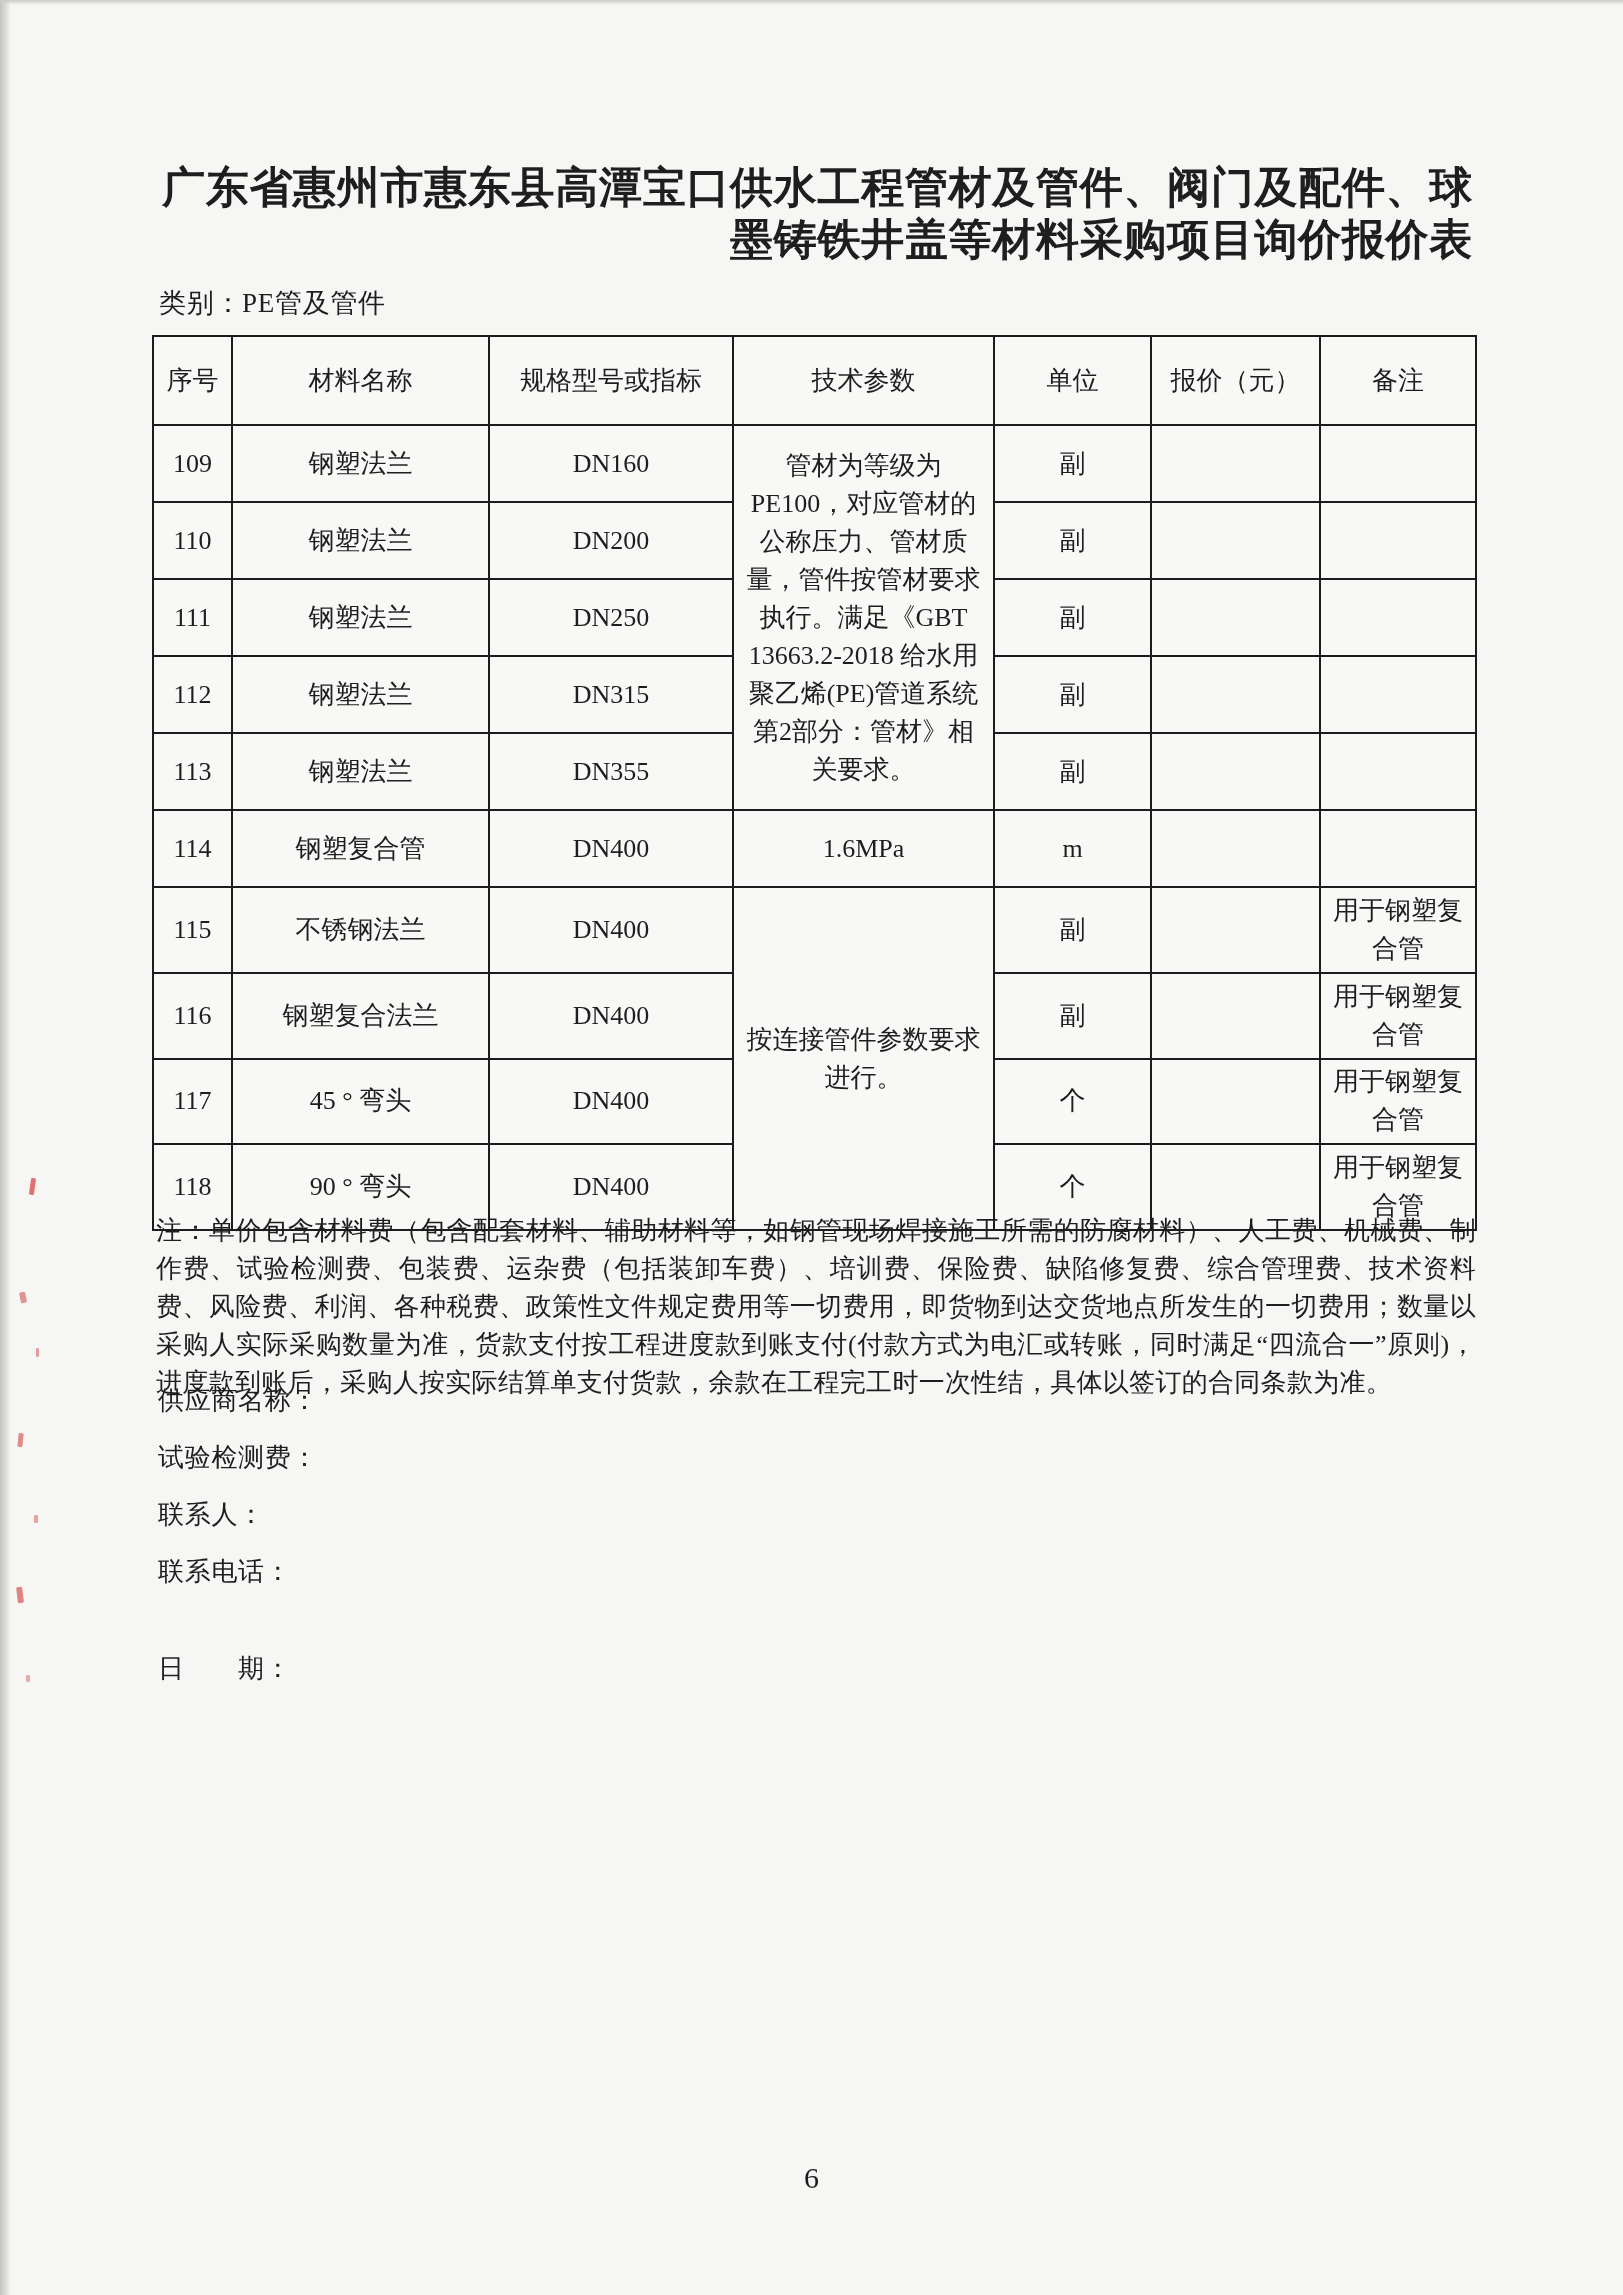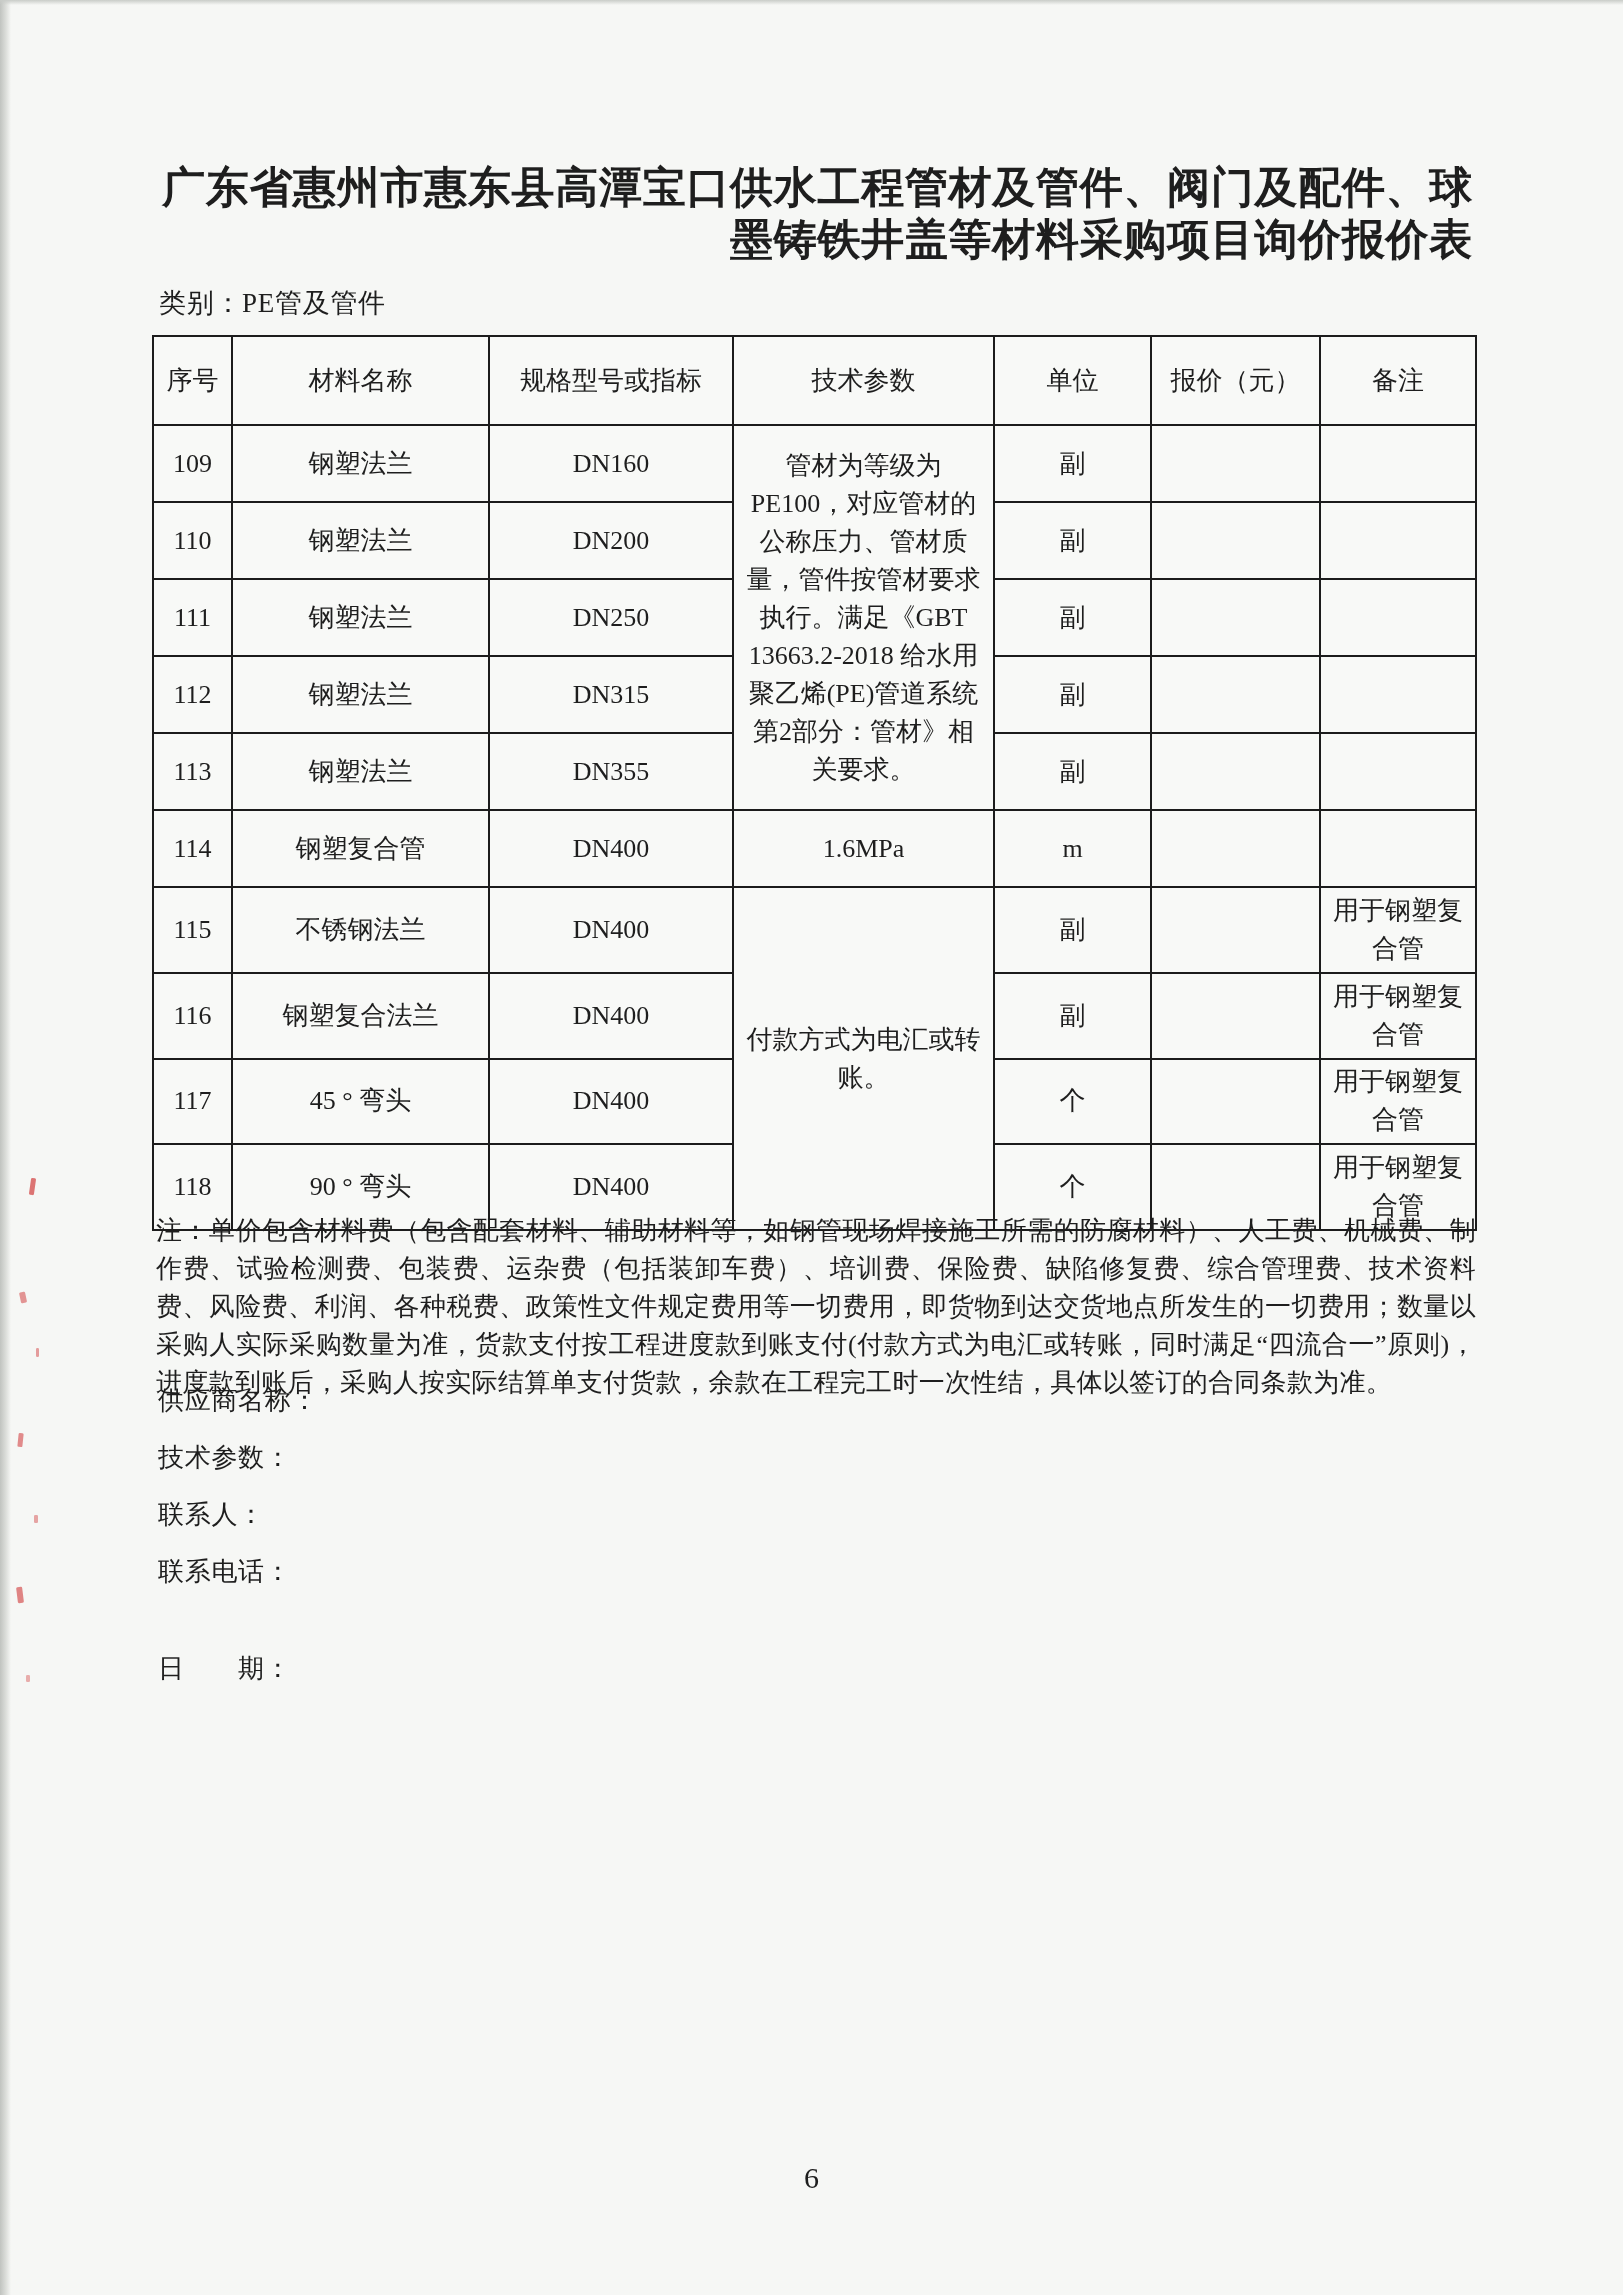--- a/index.html
+++ b/index.html
@@ -156,21 +156,21 @@
     <td>1.6MPa</td>
     <td>m</td>
     <td></td>
     <td class="remark-cell"></td>
   </tr>
 
   <tr class="row">
     <td>115</td>
     <td>不锈钢法兰</td>
     <td>DN400</td>
-    <td class="tech-merged" rowspan="4">付款方式为电汇或转账。</td>
+    <td class="tech-merged" rowspan="4">按连接管件参数要求进行。</td>
     <td>副</td>
     <td></td>
     <td class="remark-cell">用于钢塑复合管</td>
   </tr>
   <tr class="row">
     <td>116</td>
     <td>钢塑复合法兰</td>
     <td>DN400</td>
     <td>副</td>
     <td></td>
@@ -191,19 +191,19 @@
     <td>个</td>
     <td></td>
     <td class="remark-cell">用于钢塑复合管</td>
   </tr>
 </tbody>
   </table>
 
 <div class="note-block">注：单价包含材料费（包含配套材料、辅助材料等，如钢管现场焊接施工所需的防腐材料）、人工费、机械费、制作费、试验检测费、包装费、运杂费（包括装卸车费）、培训费、保险费、缺陷修复费、综合管理费、技术资料费、风险费、利润、各种税费、政策性文件规定费用等一切费用，即货物到达交货地点所发生的一切费用；数量以采购人实际采购数量为准，货款支付按工程进度款到账支付(付款方式为电汇或转账，同时满足“四流合一”原则)，进度款到账后，采购人按实际结算单支付货款，余款在工程完工时一次性结，具体以签订的合同条款为准。</div>
 
 <div class="footer-field ff0">供应商名称：</div>
-<div class="footer-field ff1">技术参数：</div>
+<div class="footer-field ff1">试验检测费：</div>
 <div class="footer-field ff2">联系人：</div>
 <div class="footer-field ff3">联系电话：</div>
 <div class="footer-field ff4">日　　期：</div>
 
 <div class="page-number">6</div>
 
 
 </body></html>

